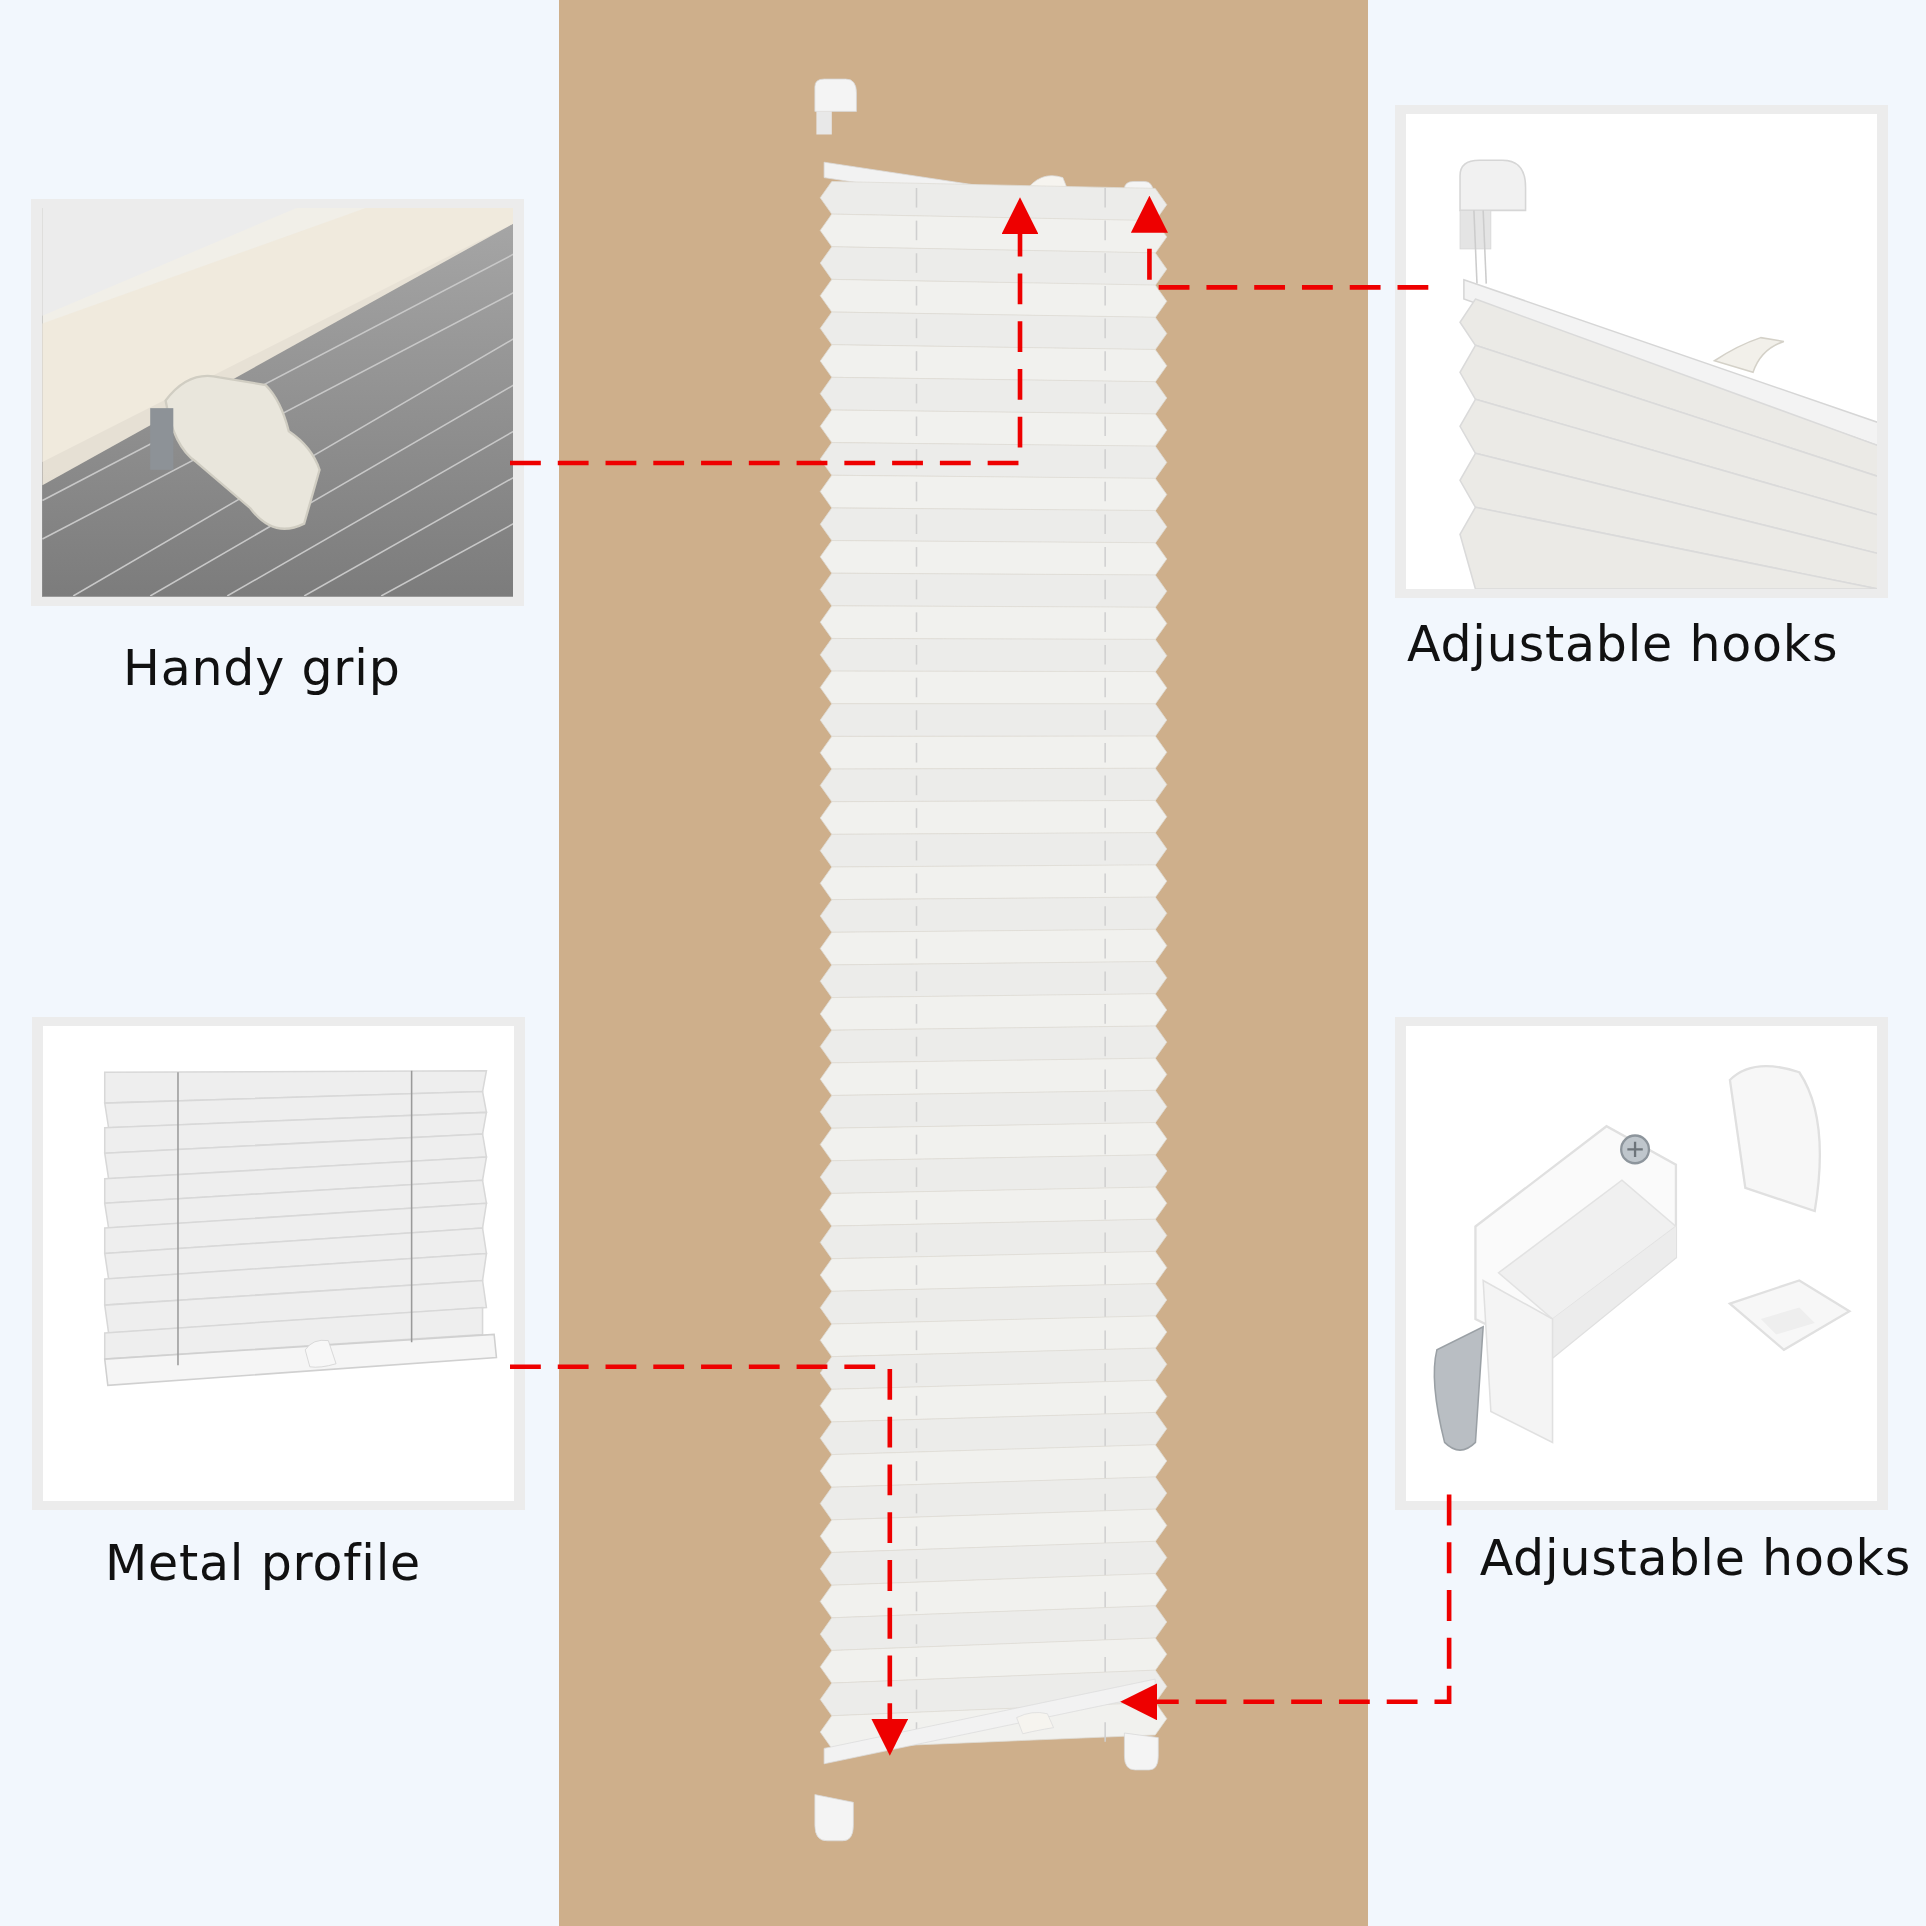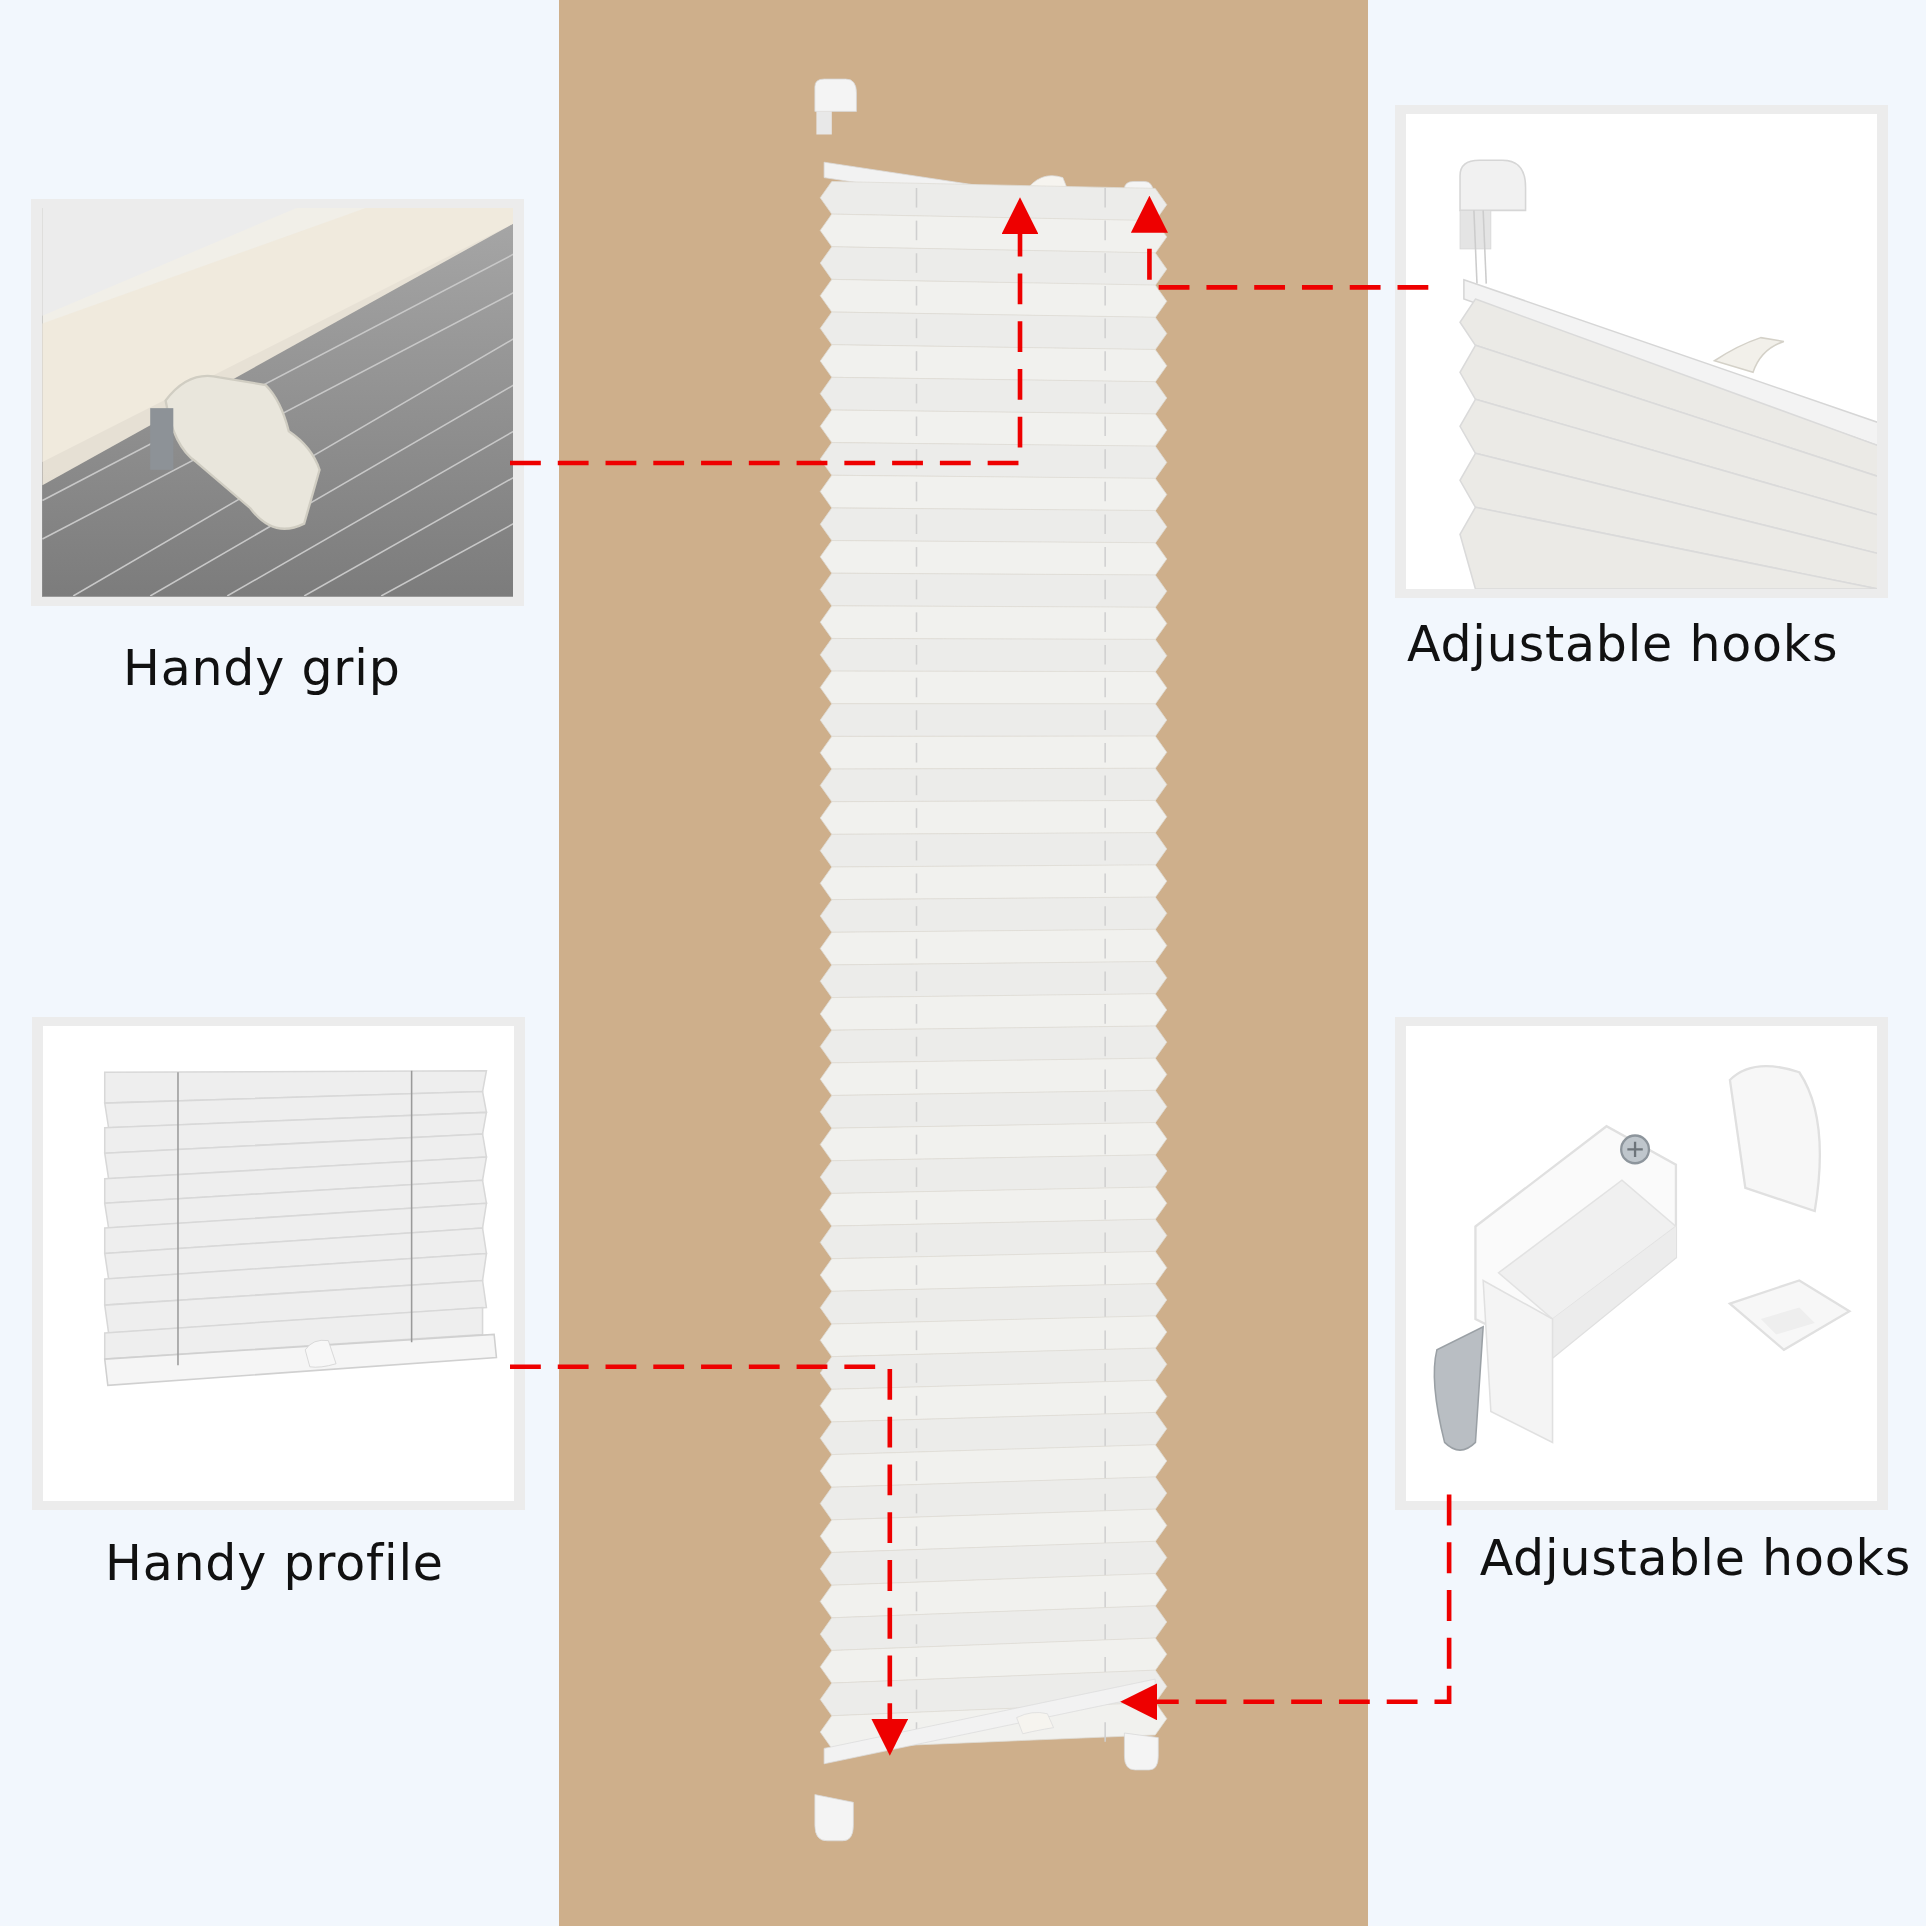--- a/index.html
+++ b/index.html
@@ -250,21 +250,21 @@
       </g>
       <polygon points="80,432 585,400 588,430 84,466" fill="#f5f5f5" stroke="#d0d0d0" stroke-width="2"></polygon>
       <path d="M340 420 q10 -15 30 -12 l10 30 q-20 6 -34 4 z" fill="#f7f7f7" stroke="#d0d0d0"></path>
       <g stroke="#9a9a9a" stroke-width="2">
         <line x1="175" y1="60" x2="175" y2="440"></line>
         <line x1="478" y1="58" x2="478" y2="410"></line>
       </g>
     </svg>
   </div>
 </div>
-<div class="label" style="left:105px;top:1535px;">Handy profile</div>
+<div class="label" style="left:105px;top:1535px;">Metal profile</div>
 
 <div class="panel" style="left:1395px;top:1017px;width:493px;height:493px;">
   <div class="inner">
     <svg width="472" height="475" viewBox="0 0 612 616">
       <path d="M40 420 q-10 40 10 120 q20 20 40 0 l10 -150 z" fill="#b9bec3" stroke="#9aa0a5" stroke-width="2"></path>
       <polygon points="90,260 260,130 350,180 350,300 190,430 90,380" fill="#fafafa" stroke="#e0e0e0" stroke-width="3"></polygon>
       <polygon points="120,320 280,200 350,260 190,380" fill="#f0f0f0" stroke="#e2e2e2" stroke-width="2"></polygon>
       <polygon points="190,380 350,260 350,300 190,430" fill="#ececec"></polygon>
       <polygon points="100,330 190,380 190,540 110,500" fill="#f4f4f4" stroke="#e0e0e0" stroke-width="2"></polygon>
       <circle cx="297" cy="160" r="18" fill="#bfc6cc" stroke="#8d959c" stroke-width="3"></circle>

